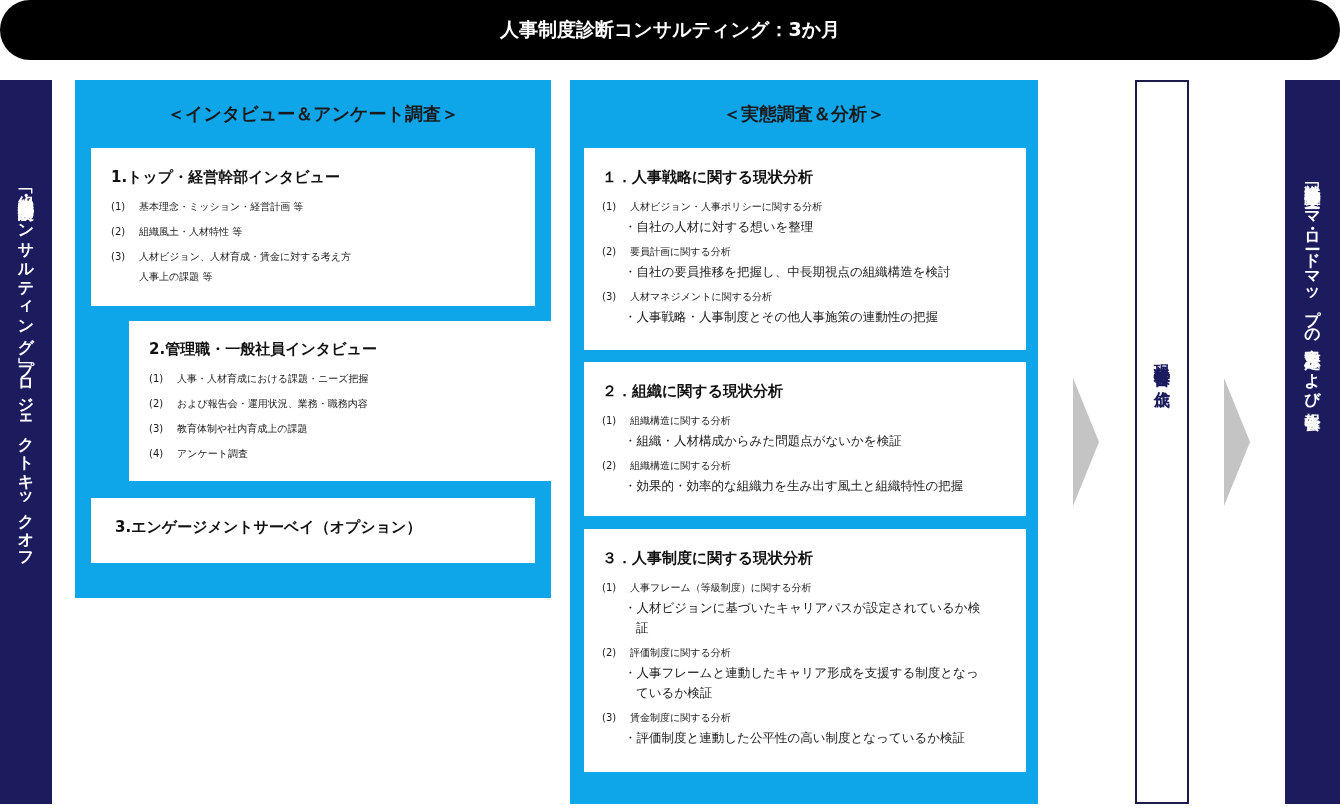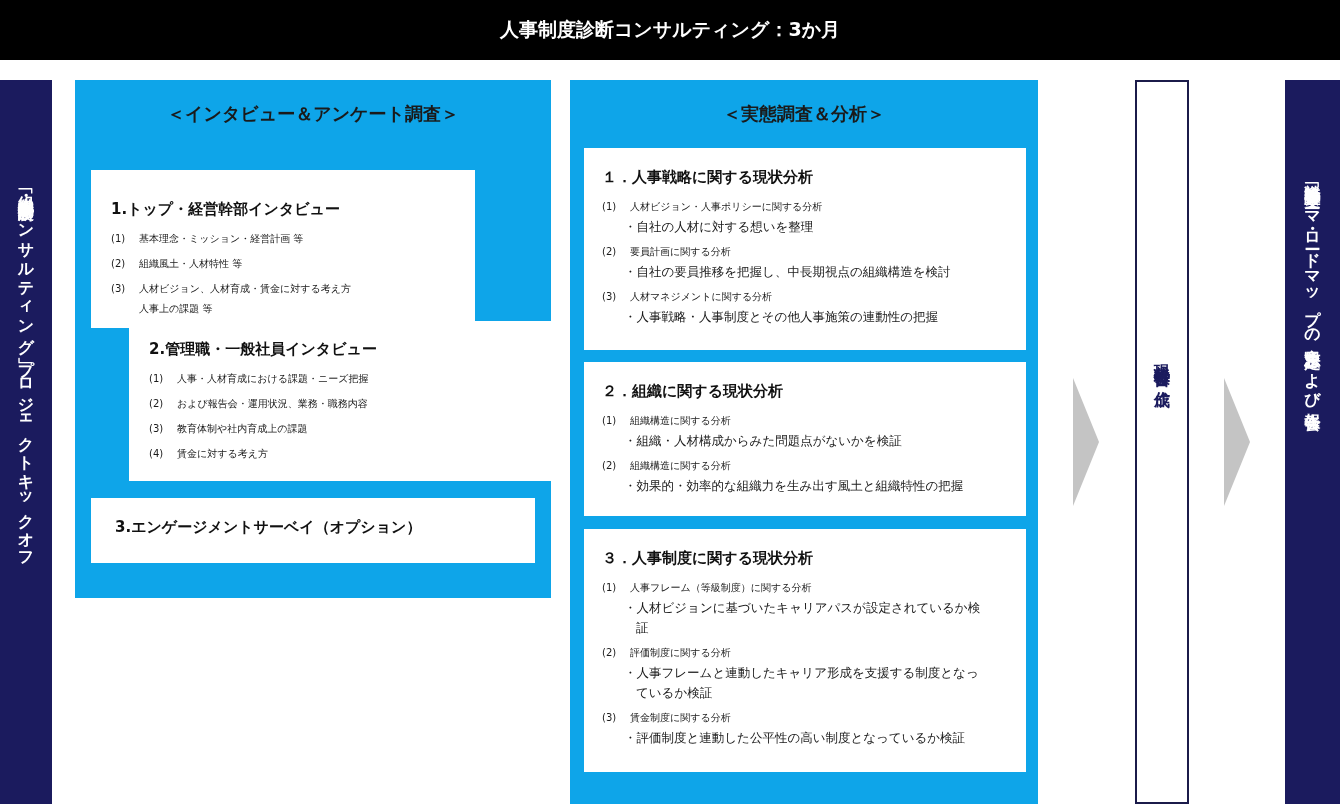--- a/index.html
+++ b/index.html
@@ -3,21 +3,21 @@
 <meta charset="utf-8">
 <style>
   * { box-sizing: border-box; margin: 0; padding: 0; }
   html, body { width: 1340px; height: 808px; background: #ffffff; overflow: hidden; }
   body { position: relative; font-family: "DejaVu Sans", "Liberation Sans", sans-serif; color: #1a1a1a; }
 
   .header {
     position: absolute; left: 0; top: 0; width: 1340px; height: 60px;
     background: #000000; color: #ffffff;
     display: flex; align-items: center; justify-content: center;
-    font-size: 19px; font-weight: bold; letter-spacing: 0px;
+    font-size: 19px; font-weight: bold; letter-spacing: 0px; border-radius: 30px;
   }
 
   .vbar {
     position: absolute; top: 80px; height: 724px;
     background: #1b1b5e; color: #ffffff;
     display: flex; justify-content: center;
     font-weight: bold; font-size: 16px;
   }
   .vbar .vtext {
     writing-mode: vertical-rl; text-orientation: upright;
@@ -63,21 +63,21 @@
   .card-title {
     font-size: 15px; font-weight: bold; color: #111;
     margin-bottom: 10px;
   }
   .item { font-size: 10px; line-height: 20px; color: #1a1a1a; margin-bottom: 5px; white-space: nowrap; }
   .item .num { display: inline-block; width: 28px; }
   .item .cont { display: block; padding-left: 28px; }
   .sub { font-size: 12.5px; line-height: 20px; padding-left: 20px; text-indent: -10px; margin-left: 10px; }
 
   
-  .lc1 { left: 16px; top: 68px; width: 384px; height: 158px; padding: 30px 20px 0 20px; margin-top: 22px; }
+  .lc1 { left: 16px; top: 68px; width: 444px; height: 158px; padding: 20px 20px 0 20px; }
   .lc2 { left: 16px; top: 241px; width: 444px; height: 160px; padding: 19px 20px 0 20px; margin-left: 38px; }
   .lc3 { left: 16px; top: 418px; width: 444px; height: 65px; padding: 20px 28px 0 24px; }
   .lc1 .item, .lc2 .item { margin-bottom: 5px; }
 
   
   .mc { left: 14px; width: 442px; padding: 20px 20px 0 18px; }
   .mc1 { top: 68px; height: 202px; }
   .mc2 { top: 282px; height: 154px; }
   .mc3 { top: 449px; height: 243px; }
   .mc .item { margin-bottom: 0; }
@@ -103,21 +103,21 @@
     <div class="item"><span class="num">(1)</span><span>基本理念・ミッション・経営計画 等</span></div>
     <div class="item"><span class="num">(2)</span><span>組織風土・人材特性 等</span></div>
     <div class="item"><span class="num">(3)</span><span>人材ビジョン、人材育成・賃金に対する考え方</span><span class="cont">人事上の課題 等</span></div>
   </div>
 
   <div class="card lc2">
     <div class="card-title">2.管理職・一般社員インタビュー</div>
     <div class="item"><span class="num">(1)</span><span>人事・人材育成における課題・ニーズ把握</span></div>
     <div class="item"><span class="num">(2)</span><span>および報告会・運用状況、業務・職務内容</span></div>
     <div class="item"><span class="num">(3)</span><span>教育体制や社内育成上の課題</span></div>
-    <div class="item"><span class="num">(4)</span><span>賃金に対する考え方</span></div>
+    <div class="item"><span class="num">(4)</span><span>アンケート調査</span></div>
   </div>
 
   <div class="card lc3">
     <div class="card-title">3.エンゲージメントサーベイ（オプション）</div>
   </div>
 </div>
 
 <div class="panel mid">
   <div class="panel-title">＜実態調査＆分析＞</div>
 

